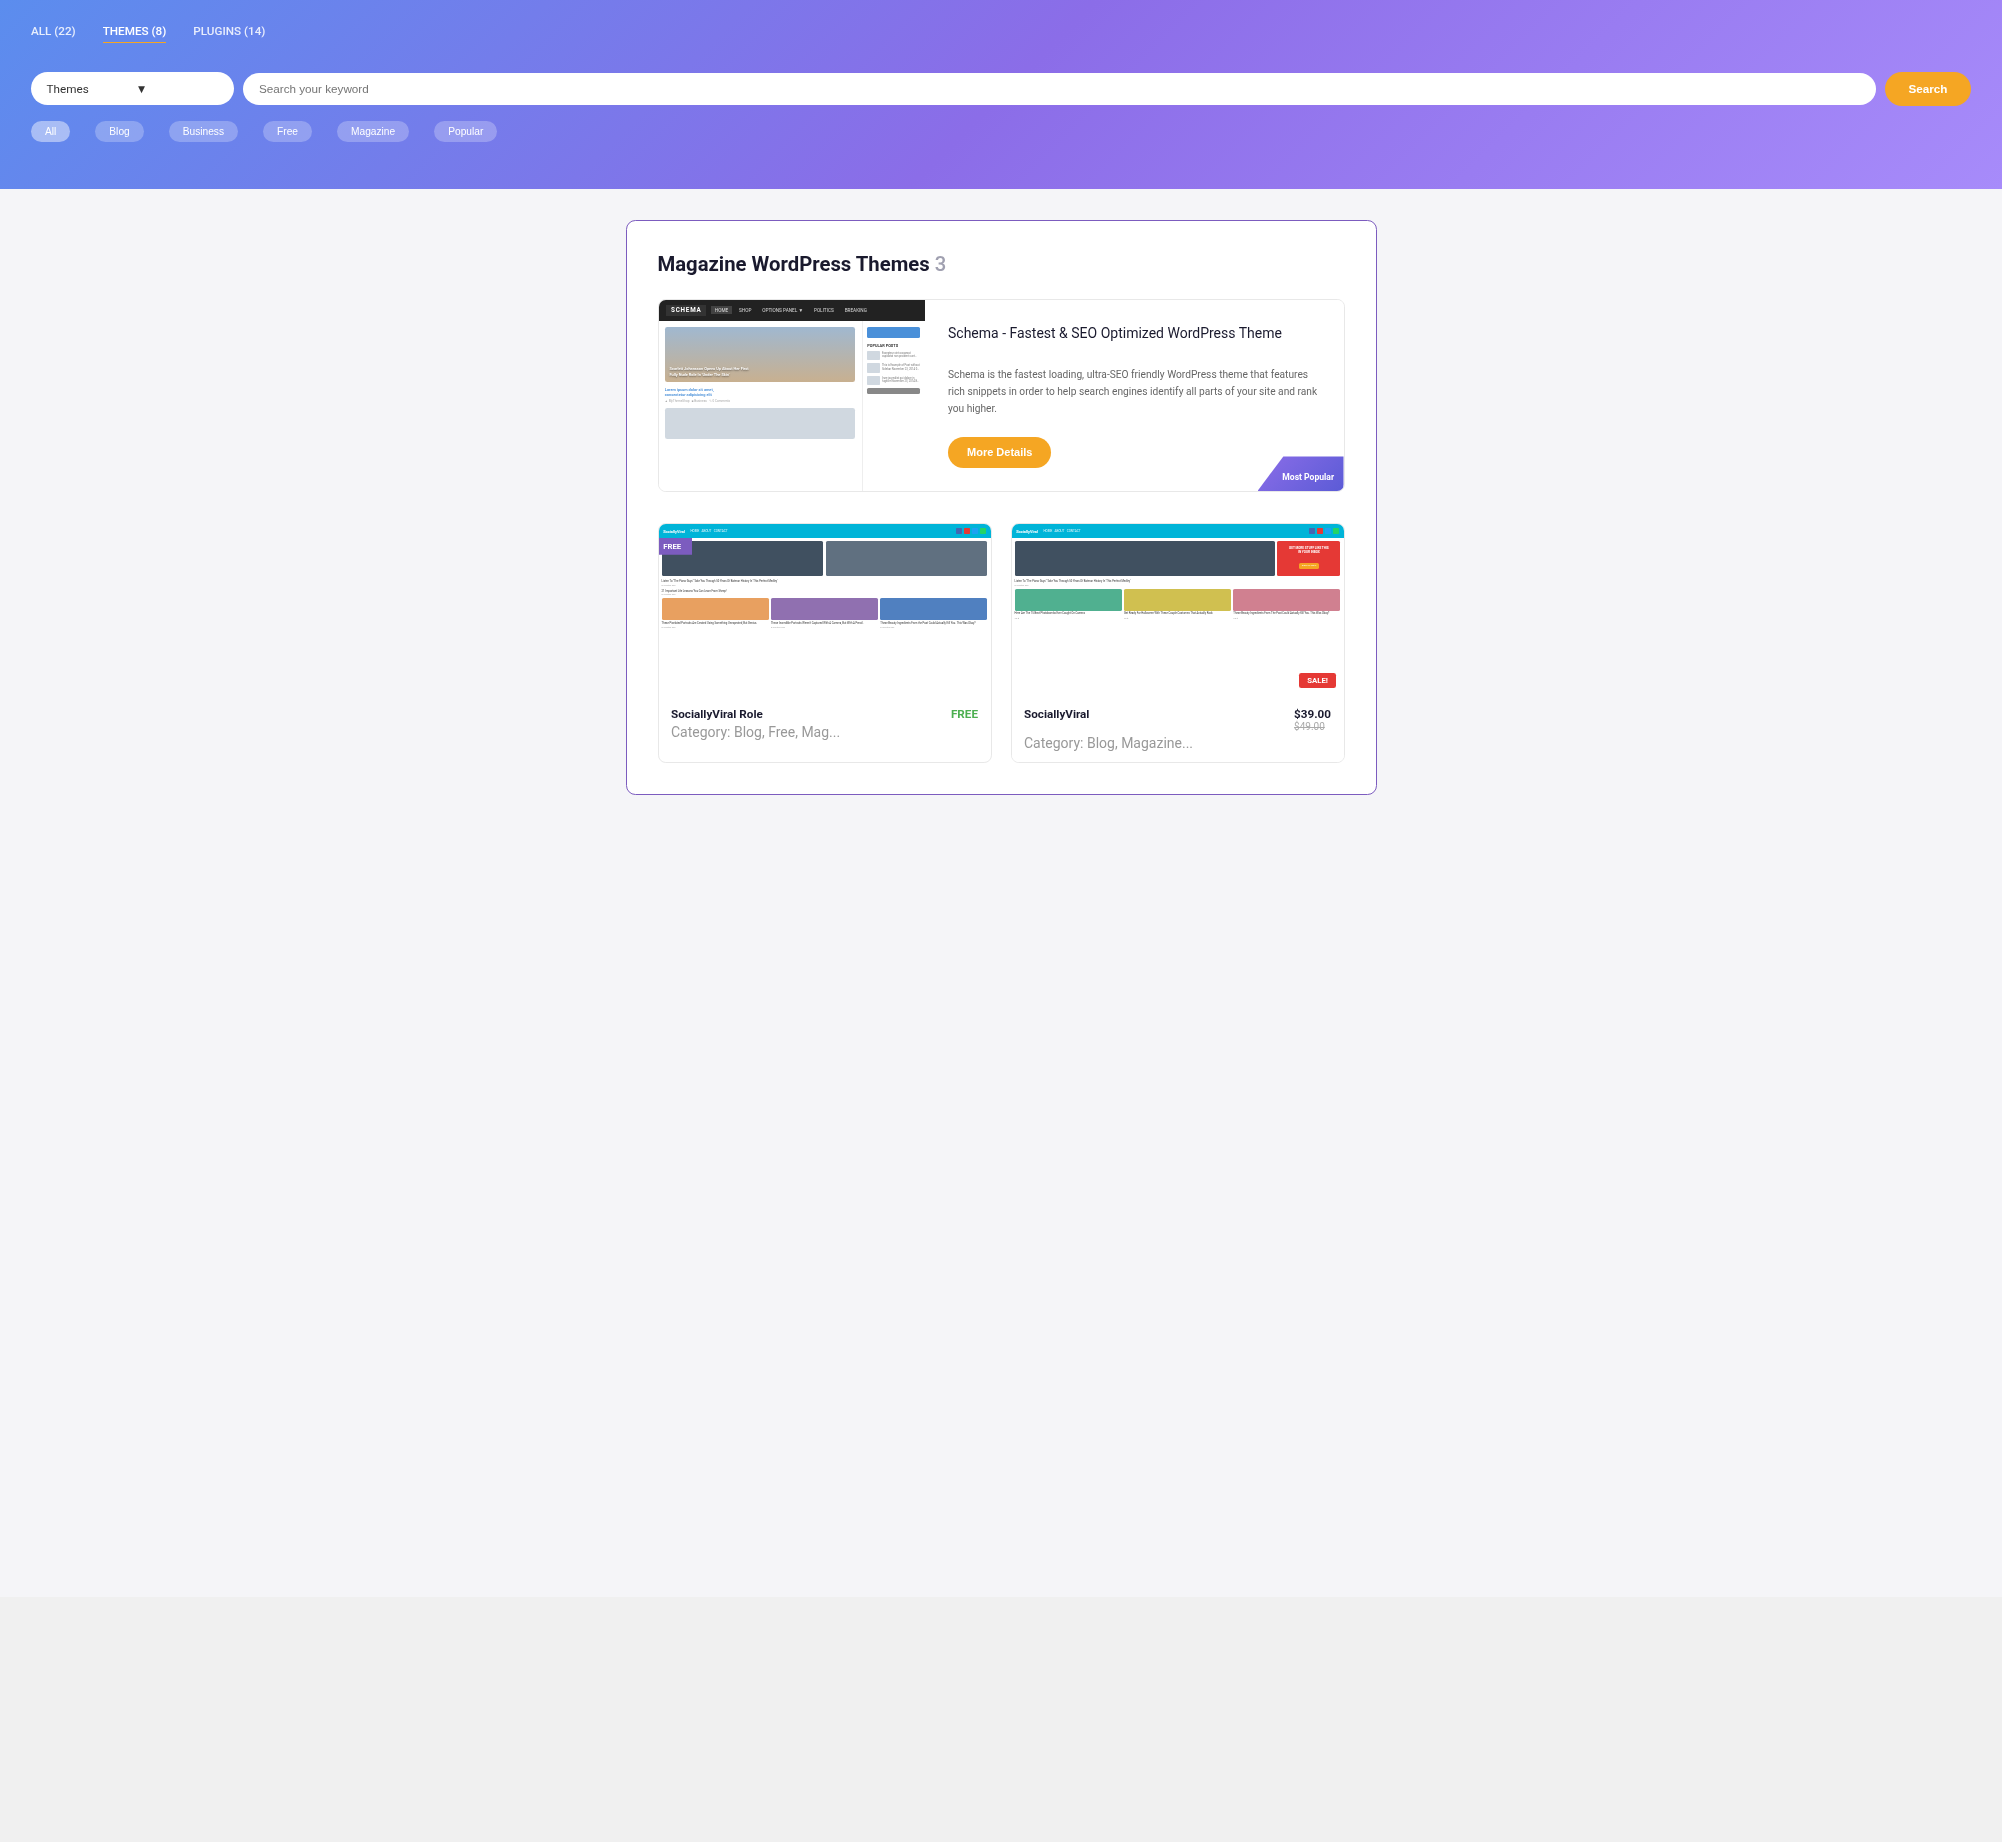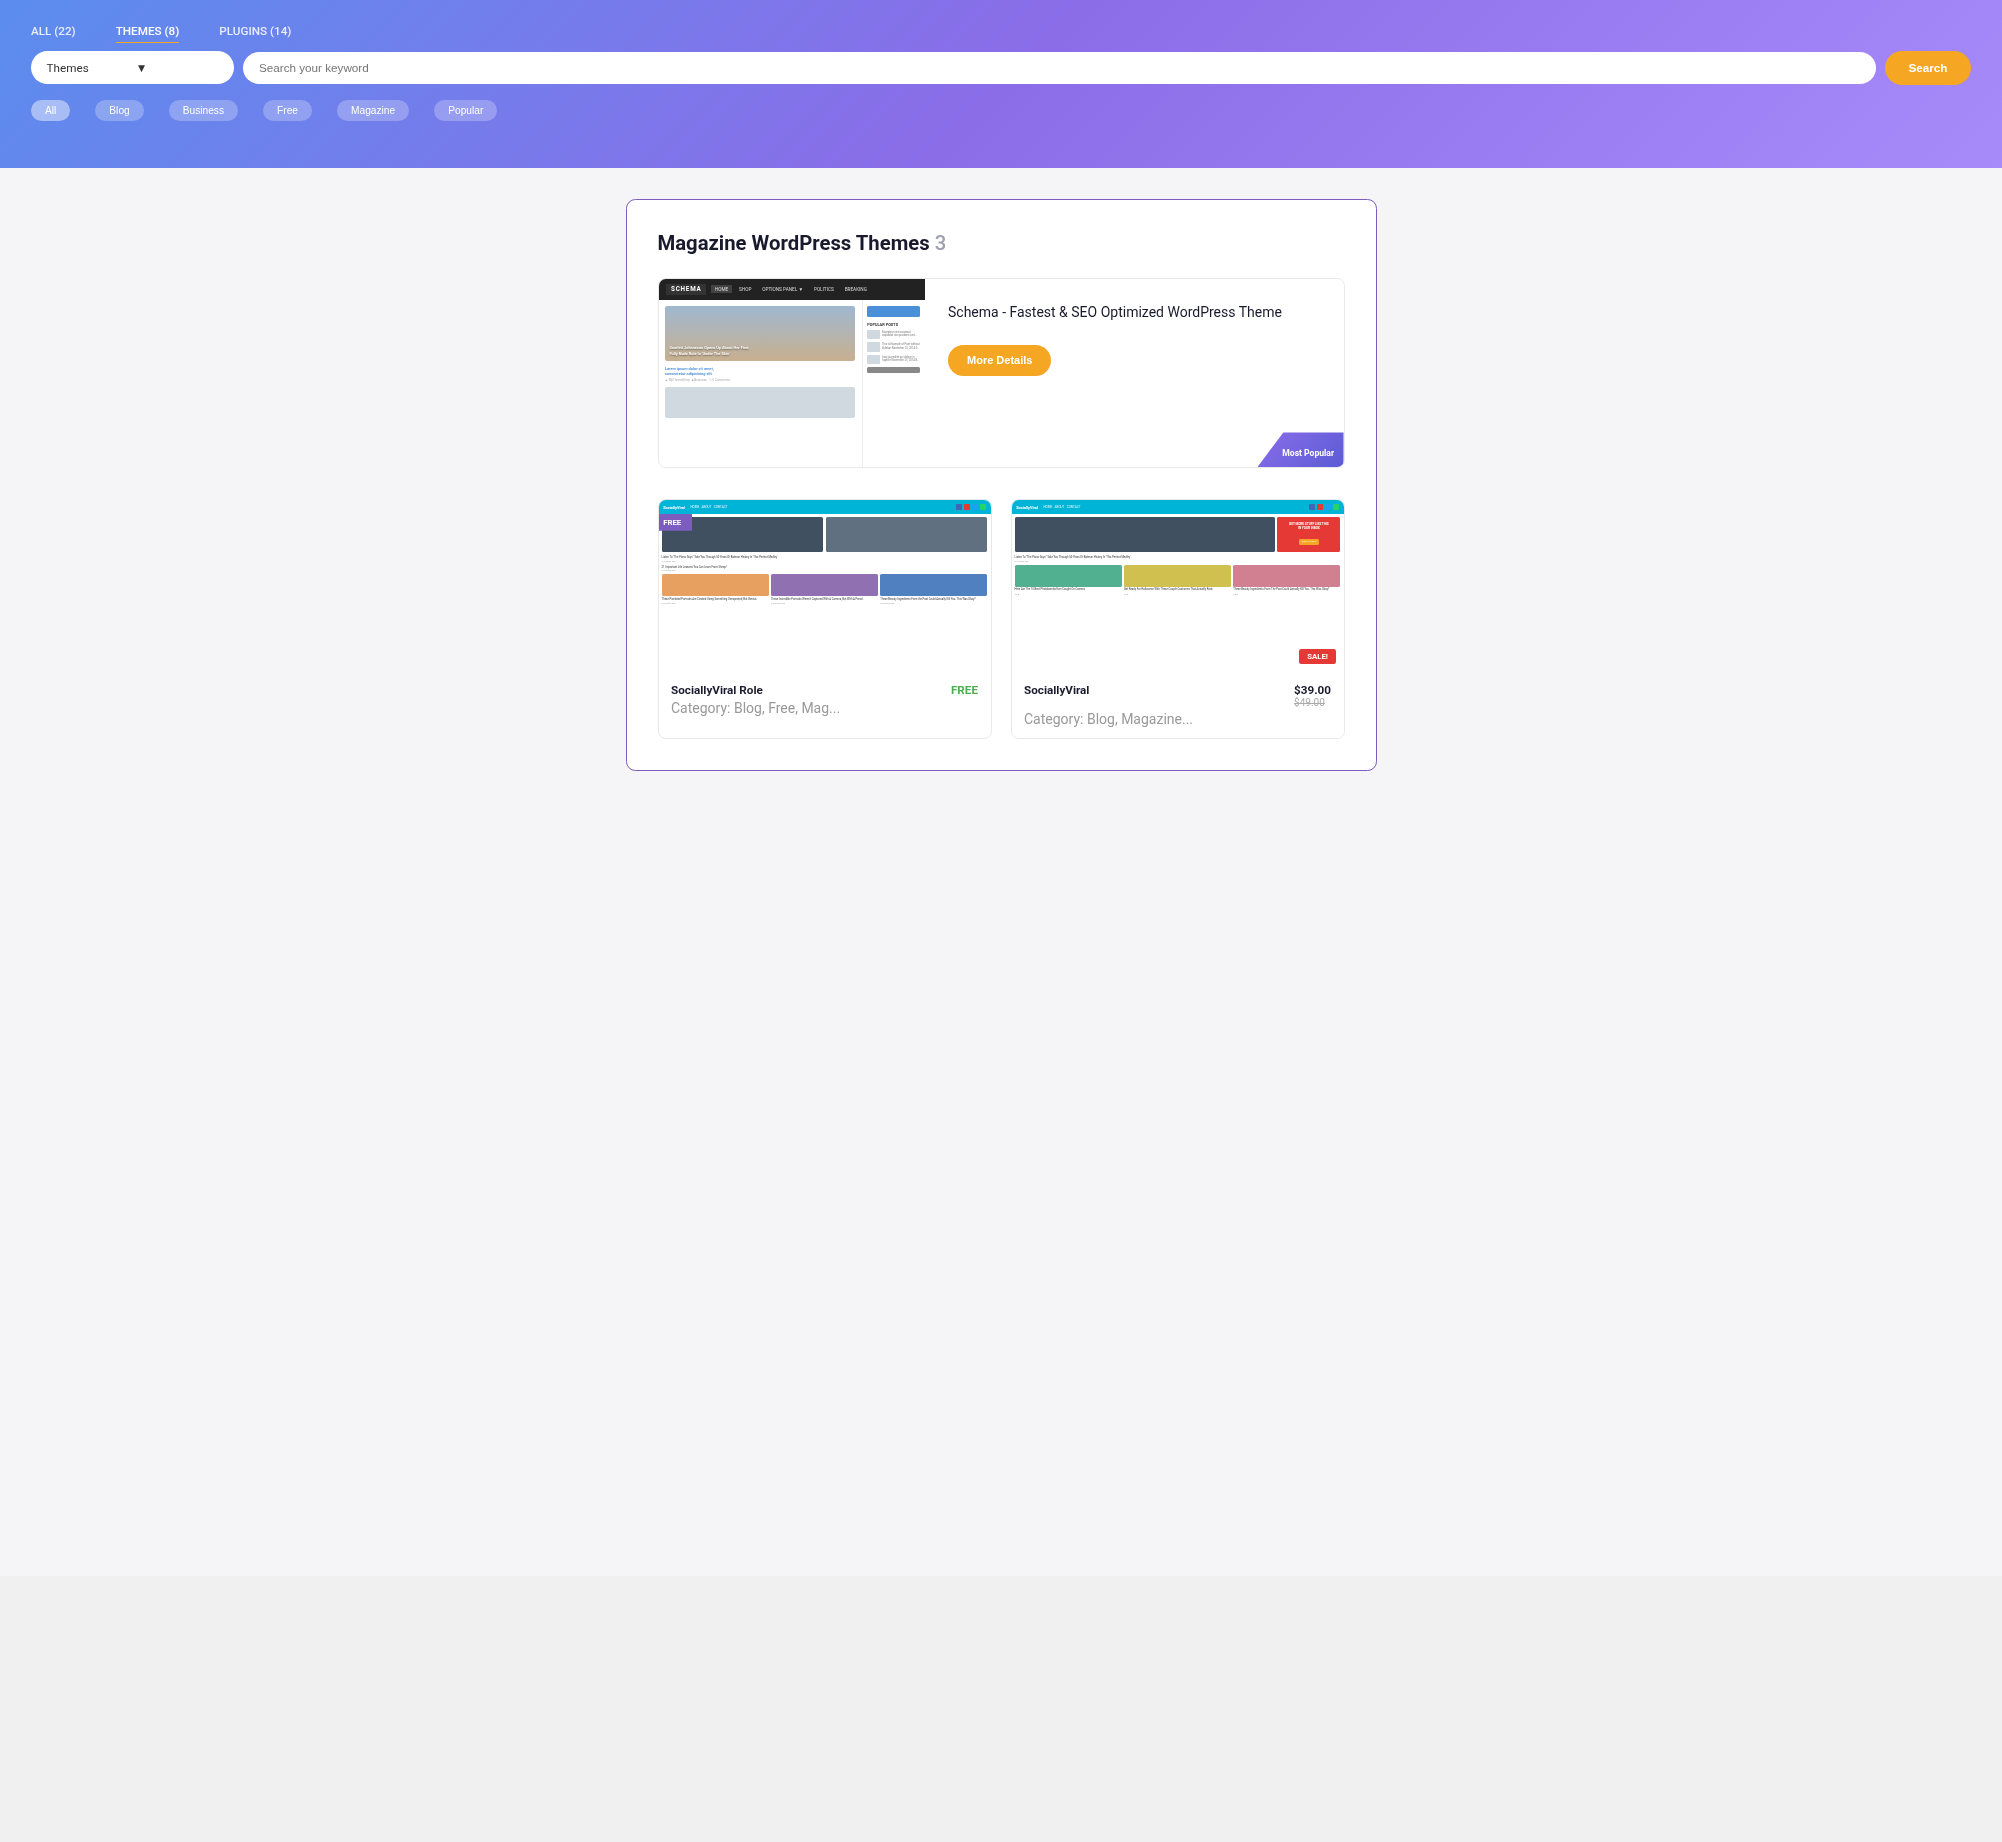--- a/index.html
+++ b/index.html
@@ -10,22 +10,22 @@
     }
 
     
     .header {
       background: linear-gradient(135deg, #5b8dee 0%, #8b6de8 50%, #a78bfa 100%);
       padding: 23.5px 31px 47px;
     }
 
     .tabs {
       display: flex;
-      gap: 40px;
-      margin-bottom: 8px;
+      gap: 27px;
+      margin-bottom: 29px;
     }
 
     .tab {
       color: rgba(255,255,255,0.85);
       font-size: 11.7px;
       font-weight: 500;
       cursor: pointer;
       padding-bottom: 4.7px;
       border-bottom: 1.6px solid transparent;
     }
@@ -615,20 +615,21 @@
                 <div class="schema-sidebar-text">Irure journalist qui dolore in fugitive November 23, 2014 8...</div>
               </div>
               <div class="schema-popular"></div>
             </div>
           </div>
         </div>
       </div>
 
       <div class="featured-info">
         <h3 class="featured-title">Schema - Fastest &amp; SEO Optimized WordPress Theme</h3>
+        <p class="featured-desc">Schema is the fastest loading, ultra-SEO friendly WordPress theme that features rich snippets in order to help search engines identify all parts of your site and rank you higher.</p>
         <button class="more-details-btn">More Details</button>
       </div>
 
       <div class="most-popular-badge">Most Popular</div>
     </div>
 
     <div class="themes-grid">
 
       <div class="theme-card">
         <div class="theme-preview">

